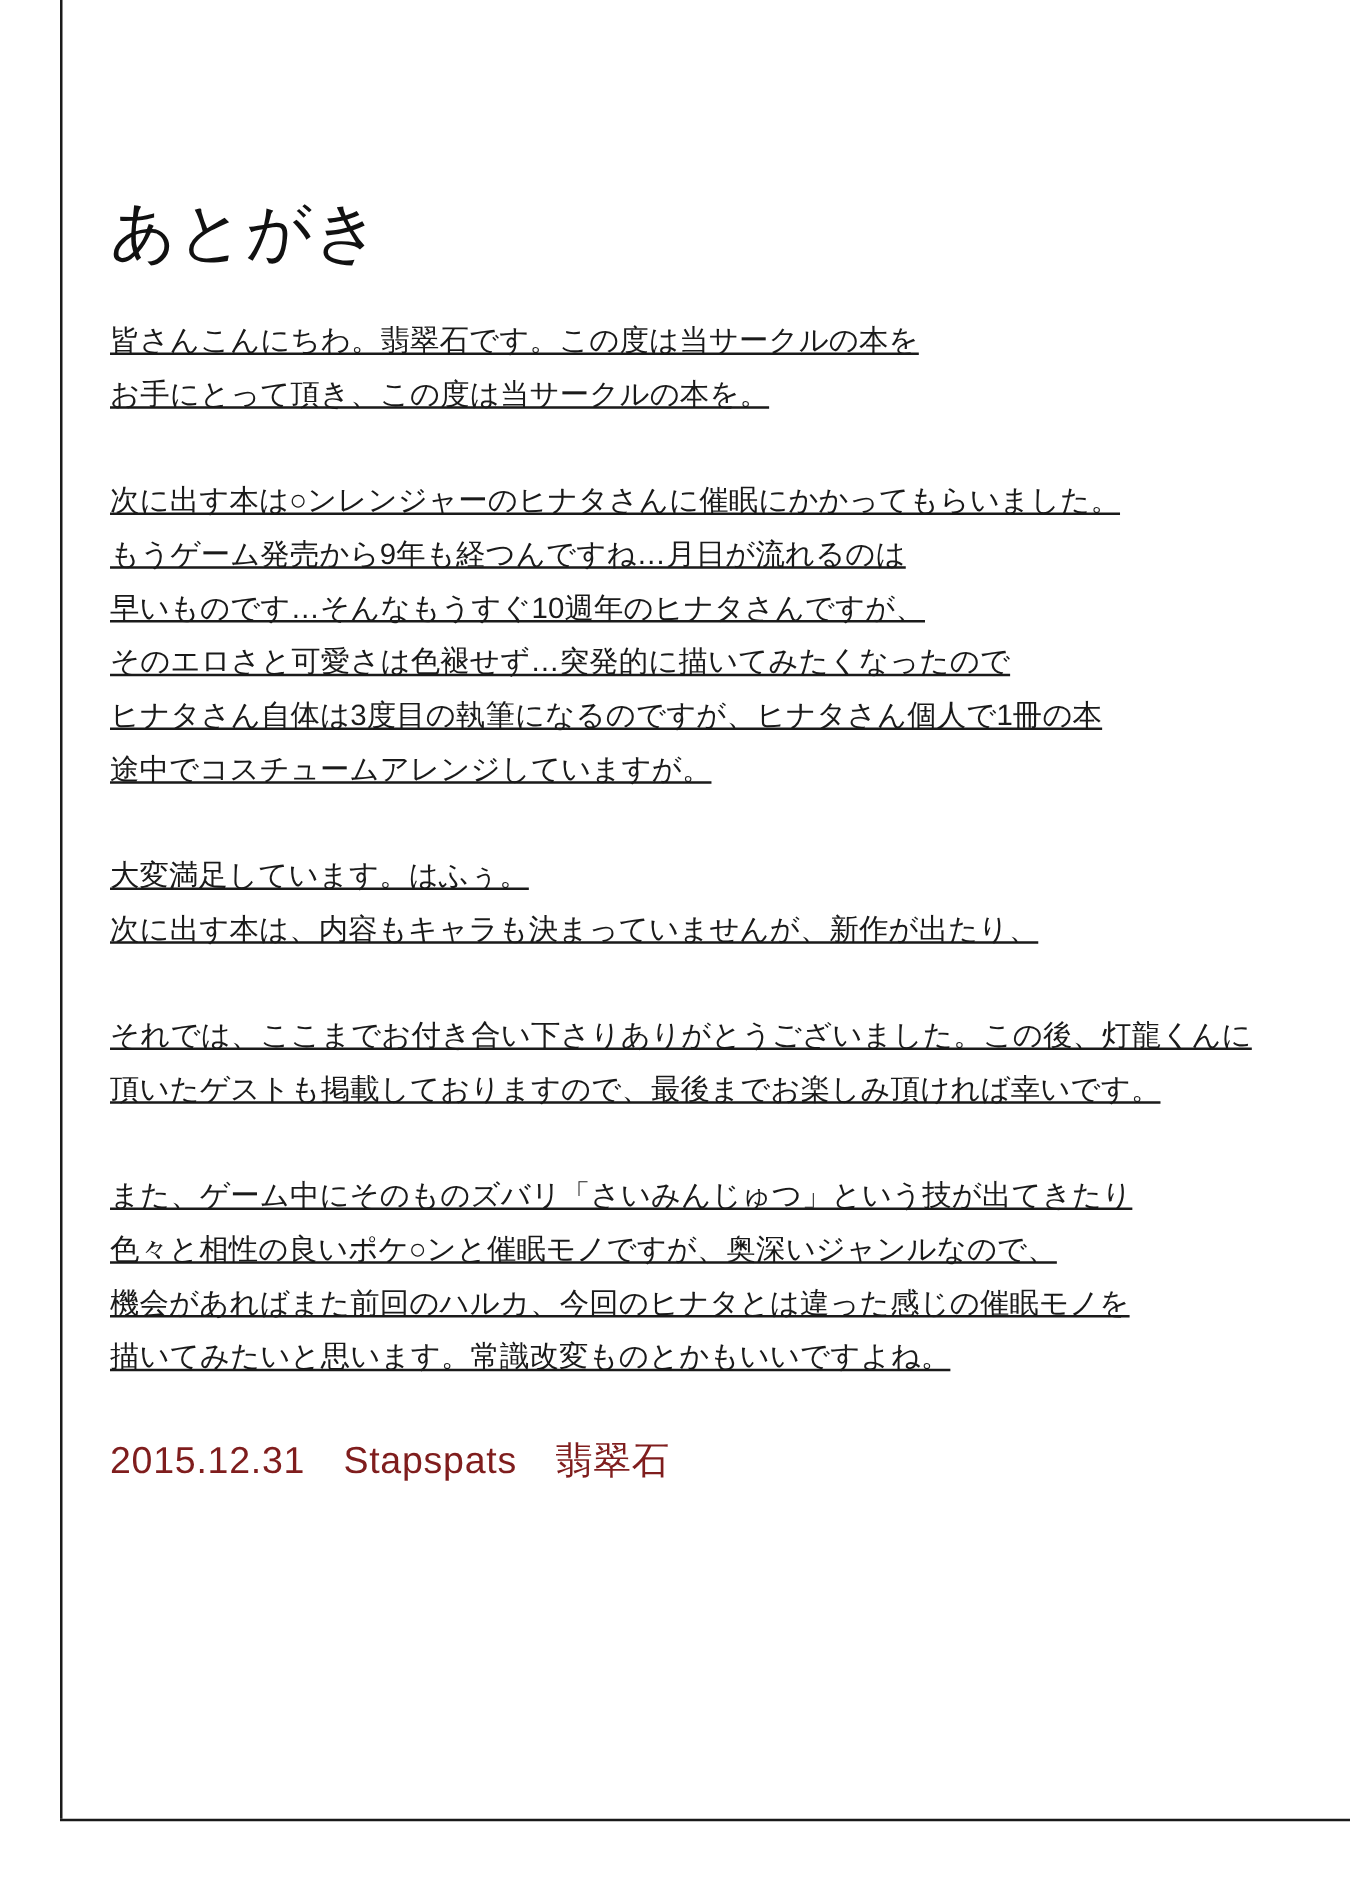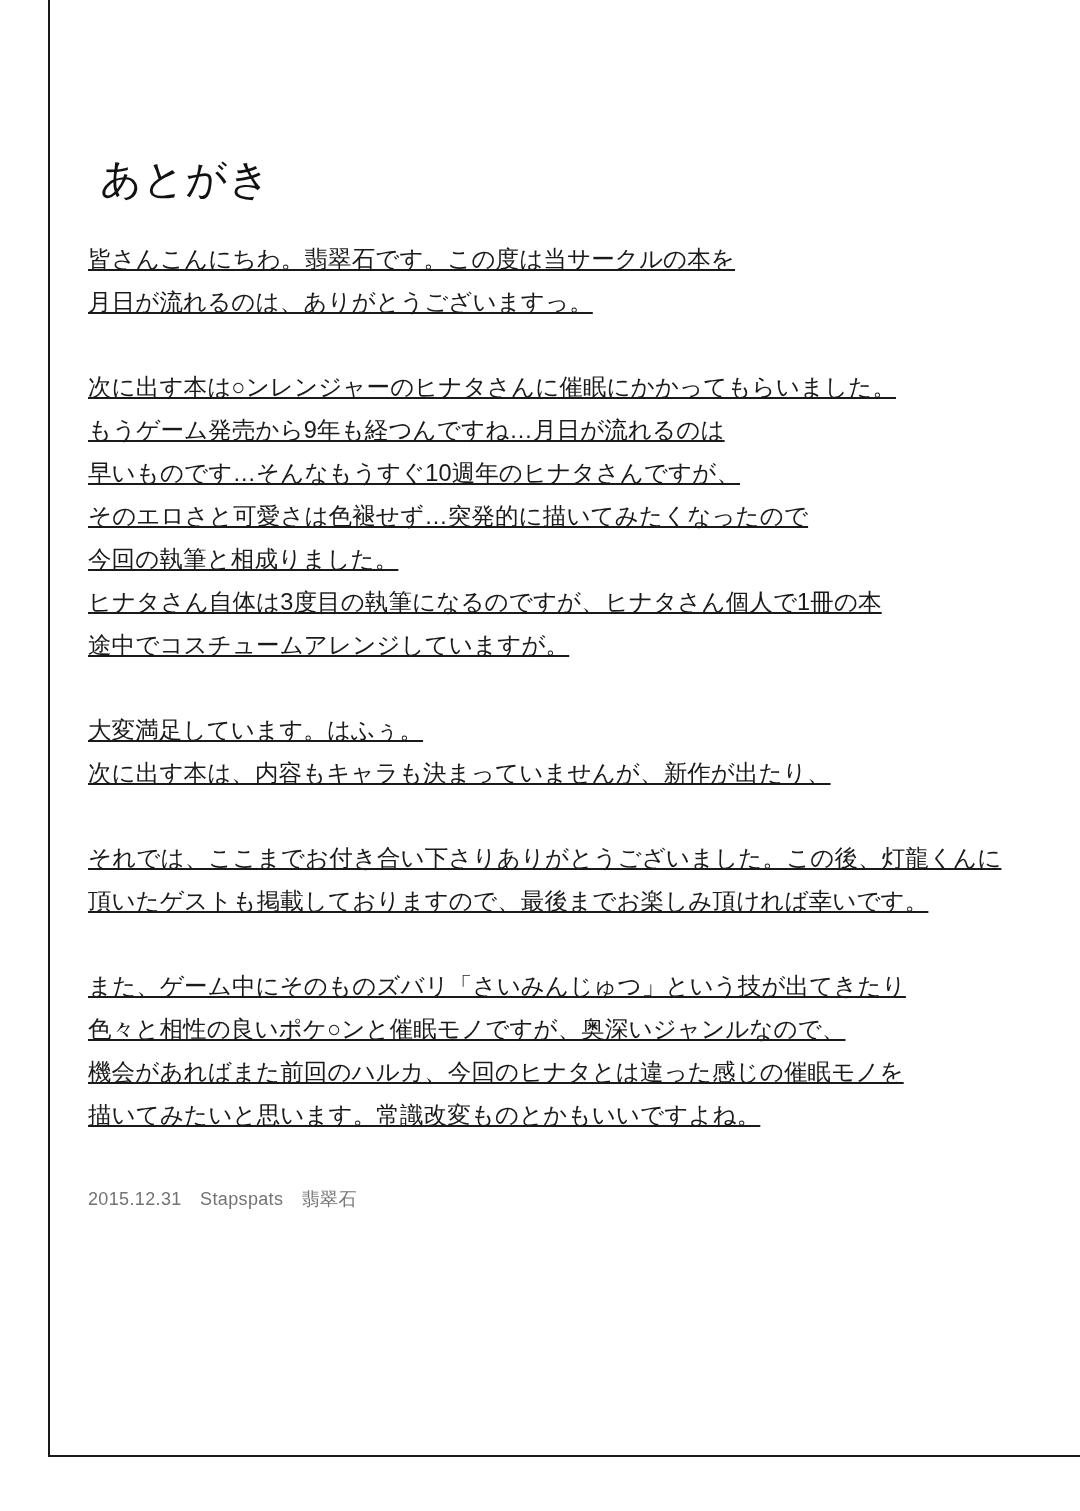--- a/index.html
+++ b/index.html
@@ -43,75 +43,74 @@
   }
 
   .content {
     position: absolute;
     left: 88px;
     top: 155px;
     width: 930px;
   }
 
   .afterword-title {
-    font-size: 41px;
+    font-size: 52px;
     line-height: 1.2;
     letter-spacing: 0.02em;
     font-weight: 400;
     color: #111111;
-    margin: 0 0 34px 12px;
+    margin: 0 0 34px 0;
   }
 
   .para {
     margin: 0 0 42px 0;
     text-decoration: underline;
   }
   .para:last-of-type {
     margin-bottom: 0;
   }
 
   .line {
     font-size: 23.5px;
     line-height: 43px;
     letter-spacing: 0.005em;
     color: #1a1a1a;
     white-space: pre;
   }
 
   .signature {
-    font-size: 18px;
+    font-size: 30px;
     line-height: 40px;
     letter-spacing: 0.02em;
-    color: #737373;
+    color: #7f1d1d;
     white-space: pre;
   }
 </style>
 </head>
 <body>
 
 <div class="page">
 
   <div class="rule-left"></div>
   <div class="rule-bottom"></div>
 
   <div class="content">
 
     <h1 class="afterword-title">あとがき</h1>
 
     <div class="para">
       <div class="line">皆さんこんにちわ。翡翠石です。この度は当サークルの本を</div>
-      <div class="line">月日が流れるのは、ありがとうございますっ。</div>
+      <div class="line">お手にとって頂き、この度は当サークルの本を。</div>
     </div>
 
     <div class="para">
       <div class="line">次に出す本は○ンレンジャーのヒナタさんに催眠にかかってもらいました。</div>
       <div class="line">もうゲーム発売から9年も経つんですね…月日が流れるのは</div>
       <div class="line">早いものです…そんなもうすぐ10週年のヒナタさんですが、</div>
       <div class="line">そのエロさと可愛さは色褪せず…突発的に描いてみたくなったので</div>
-      <div class="line">今回の執筆と相成りました。</div>
       <div class="line">ヒナタさん自体は3度目の執筆になるのですが、ヒナタさん個人で1冊の本</div>
       <div class="line">途中でコスチュームアレンジしていますが。</div>
     </div>
 
     <div class="para">
       <div class="line">大変満足しています。はふぅ。</div>
       <div class="line">次に出す本は、内容もキャラも決まっていませんが、新作が出たり、</div>
     </div>
 
     <div class="para">

